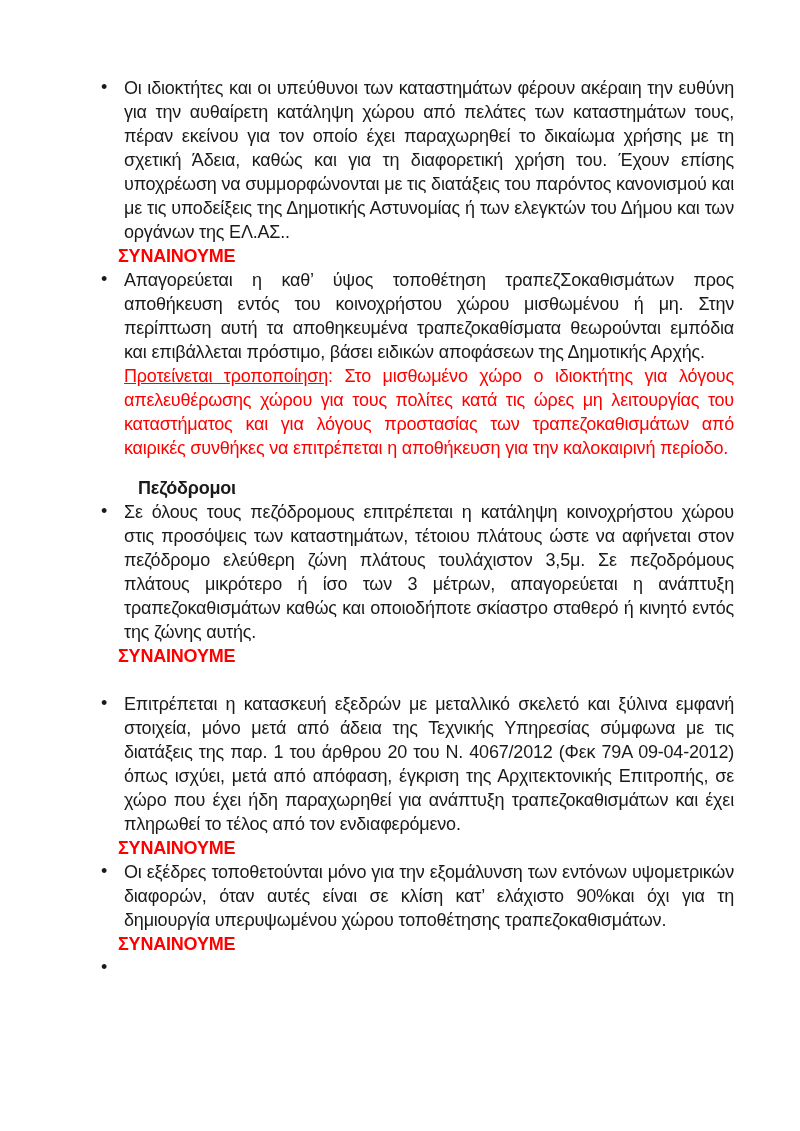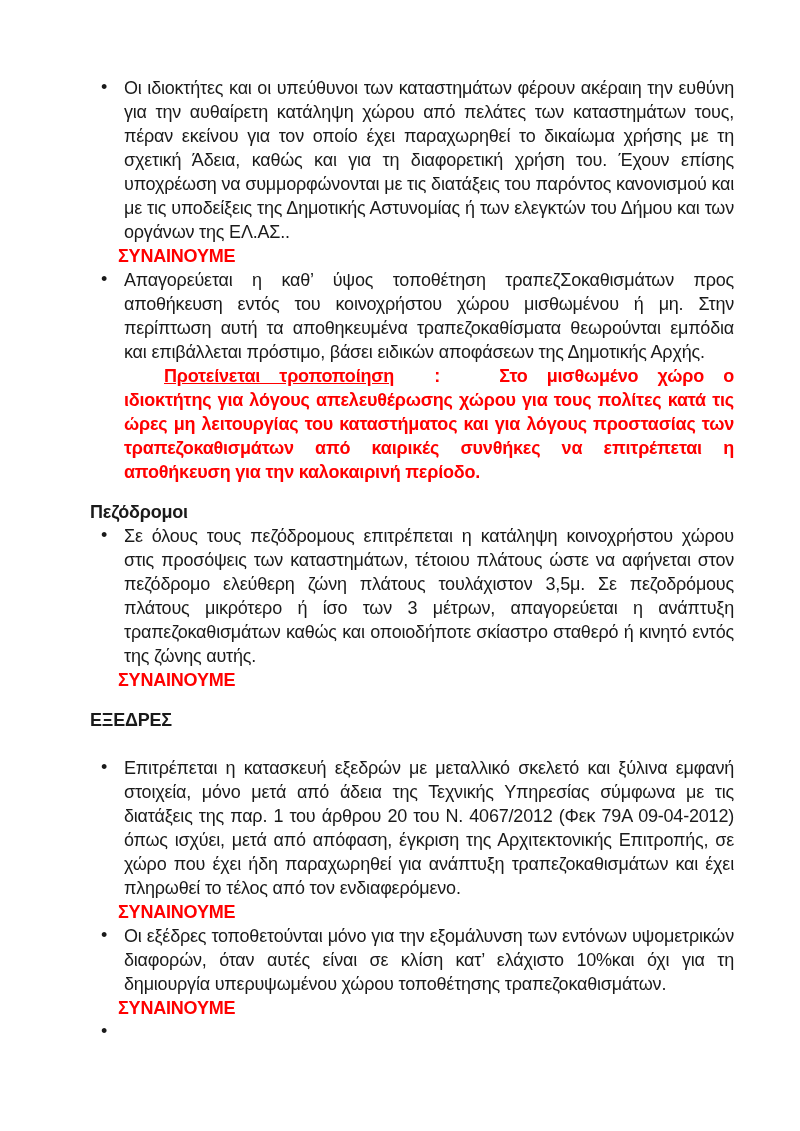--- a/index.html
+++ b/index.html
@@ -38,37 +38,36 @@
     text-align: justify;
   }
   .consent {
     margin-left: 28px;
     font-weight: bold;
   }
   .heading {
     font-weight: bold;
     text-align: left;
   }
-  .gap1 { margin-top: 16px; }
+  .gap1 { margin-top: 16px; margin-left: 48px; }
   .gap2 { margin-top: 24px; }
-  .run-bold { font-weight: bold; margin-left: 40px; }
+  .run-bold { font-weight: normal; }
   .run-underline { text-decoration: underline; }
 </style>
 </head>
 <body>
 
 <div class="page">
   <div id="doc-body">
       <div class="block bullet"><span class="marker">•</span><span><span>Οι ιδιοκτήτες και οι υπεύθυνοι των καταστημάτων φέρουν ακέραιη την ευθύνη για την αυθαίρετη κατάληψη χώρου από πελάτες των καταστημάτων τους, πέραν εκείνου για τον οποίο έχει παραχωρηθεί το δικαίωμα χρήσης με τη σχετική Άδεια, καθώς και για τη διαφορετική χρήση του. Έχουν επίσης υποχρέωση να συμμορφώνονται με τις διατάξεις του παρόντος κανονισμού και με τις υποδείξεις της Δημοτικής Αστυνομίας ή των ελεγκτών του Δήμου και των οργάνων της ΕΛ.ΑΣ..</span></span></div>
       <div class="block consent" style="color: rgb(255, 0, 0);">ΣΥΝΑΙΝΟΥΜΕ</div>
       <div class="block bullet"><span class="marker">•</span><span><span>Απαγορεύεται η καθ’ ύψος τοποθέτηση τραπεζΣοκαθισμάτων προς αποθήκευση εντός του κοινοχρήστου χώρου μισθωμένου ή μη. Στην περίπτωση αυτή τα αποθηκευμένα τραπεζοκαθίσματα θεωρούνται εμπόδια και επιβάλλεται πρόστιμο, βάσει ειδικών αποφάσεων της Δημοτικής Αρχής.</span></span></div>
       <div class="block para-indent"><span class="run-bold run-underline" style="color: rgb(255, 0, 0);">Προτείνεται τροποποίηση</span><span class="run-bold" style="color: rgb(255, 0, 0);">: </span><span class="run-bold" style="color: rgb(255, 0, 0);">Στο μισθωμένο χώρο ο ιδιοκτήτης για λόγους απελευθέρωσης χώρου για τους πολίτες κατά τις ώρες μη λειτουργίας του καταστήματος και για λόγους προστασίας των τραπεζοκαθισμάτων από καιρικές συνθήκες να επιτρέπεται η αποθήκευση για την καλοκαιρινή περίοδο.</span></div>
       <div class="block gap1 heading">Πεζόδρομοι</div>
       <div class="block bullet"><span class="marker">•</span><span><span>Σε όλους τους πεζόδρομους επιτρέπεται η κατάληψη κοινοχρήστου χώρου στις προσόψεις των καταστημάτων, τέτοιου πλάτους ώστε να αφήνεται στον πεζόδρομο ελεύθερη ζώνη πλάτους τουλάχιστον 3,5μ. Σε πεζοδρόμους πλάτους μικρότερο ή ίσο των 3 μέτρων, απαγορεύεται η ανάπτυξη τραπεζοκαθισμάτων καθώς και οποιοδήποτε σκίαστρο σταθερό ή κινητό εντός της ζώνης αυτής.</span></span></div>
       <div class="block consent" style="color: rgb(255, 0, 0);">ΣΥΝΑΙΝΟΥΜΕ</div>
-      <div class="block gap1 heading">ΕΞΕΔΡΕΣ</div>
       <div class="block gap2 bullet"><span class="marker">•</span><span><span>Επιτρέπεται η κατασκευή εξεδρών με μεταλλικό σκελετό και ξύλινα εμφανή στοιχεία, μόνο μετά από άδεια της Τεχνικής Υπηρεσίας σύμφωνα με τις διατάξεις της παρ. 1 του άρθρου 20 του Ν. 4067/2012 (Φεκ 79Α 09-04-2012) όπως ισχύει, μετά από απόφαση, έγκριση της Αρχιτεκτονικής Επιτροπής, σε χώρο που έχει ήδη παραχωρηθεί για ανάπτυξη τραπεζοκαθισμάτων και έχει πληρωθεί το τέλος από τον ενδιαφερόμενο.</span></span></div>
       <div class="block consent" style="color: rgb(255, 0, 0);">ΣΥΝΑΙΝΟΥΜΕ</div>
-      <div class="block bullet"><span class="marker">•</span><span><span>Οι εξέδρες τοποθετούνται μόνο για την εξομάλυνση των εντόνων υψομετρικών διαφορών, όταν αυτές είναι σε κλίση κατ’ ελάχιστο 10%και όχι για τη δημιουργία υπερυψωμένου χώρου τοποθέτησης τραπεζοκαθισμάτων.</span></span></div>
+      <div class="block bullet"><span class="marker">•</span><span><span>Οι εξέδρες τοποθετούνται μόνο για την εξομάλυνση των εντόνων υψομετρικών διαφορών, όταν αυτές είναι σε κλίση κατ’ ελάχιστο 90%και όχι για τη δημιουργία υπερυψωμένου χώρου τοποθέτησης τραπεζοκαθισμάτων.</span></span></div>
       <div class="block consent" style="color: rgb(255, 0, 0);">ΣΥΝΑΙΝΟΥΜΕ</div>
       <div class="block bullet"><span class="marker">•</span></div>
     </div>
 </div>
 
 </body></html>

